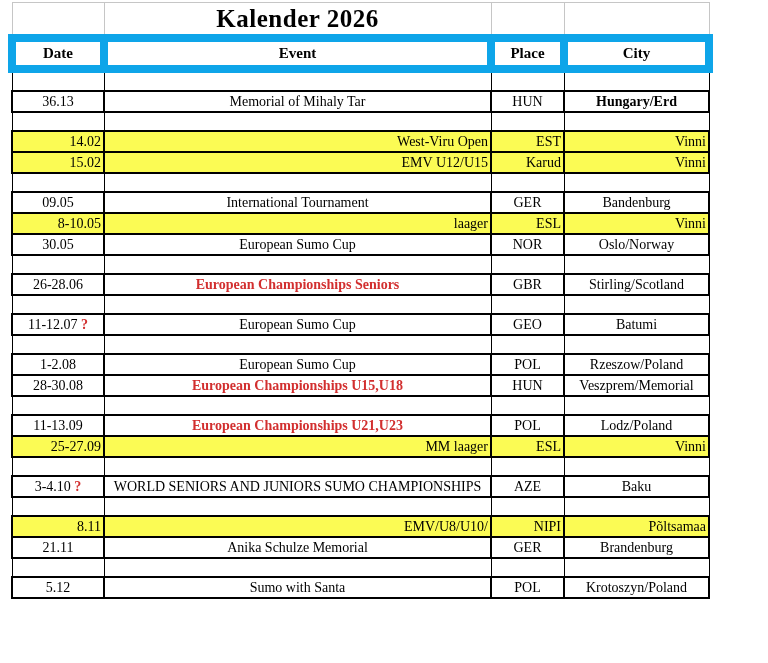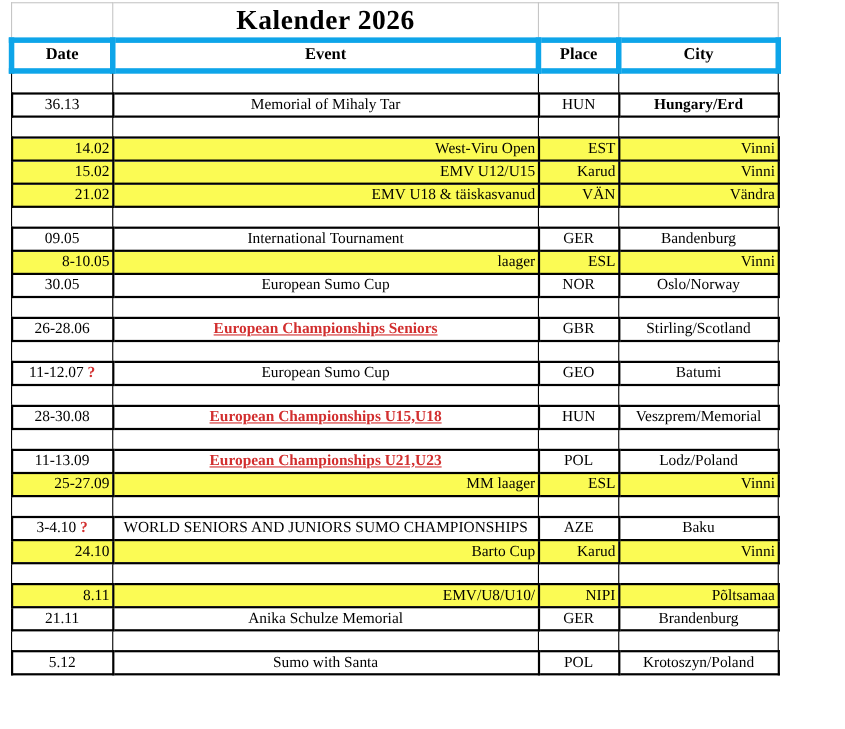--- a/index.html
+++ b/index.html
@@ -36,39 +36,38 @@
     border: 1px solid #c6c6c6;
     height: 31px;
   }
   .title-cell {
     font-size: 25px;
     font-weight: bold;
     letter-spacing: 0.5px;
   }
   
   tr.header-row th {
-    border: 5px solid #0ea5e9;
+    border: 8px solid #0ea5e9;
     height: 23px;
     font-size: 15px;
     font-weight: bold;
   }
   
   tbody td {
     border: 1px solid #000;
   }
   tr.sep td { height: 17px; }
   tr.ev td {
     border-width: 2px;
     height: 19px;
   }
   tr.hl td { background: var(--hl, #fbfb54); text-align: right; }
   td.red {
     color: var(--red, #d22f2f);
     font-weight: bold;
-    text-decoration: underline;
   }
   td.bold { font-weight: bold; }
   .q {
     color: var(--red, #d22f2f);
     font-weight: bold;
   }
 </style>
 </head>
 <body>
 
@@ -118,26 +117,20 @@
           <td>West-Viru Open</td>
           <td>EST</td>
           <td>Vinni</td>
         </tr>
         <tr class="ev hl">
           <td>15.02</td>
           <td>EMV U12/U15</td>
           <td>Karud</td>
           <td>Vinni</td>
         </tr>
-        <tr class="ev hl">
-          <td>21.02</td>
-          <td>EMV U18 &amp; täiskasvanud</td>
-          <td>VÄN</td>
-          <td>Vändra</td>
-        </tr>
         <tr class="sep">
           <td></td>
           <td></td>
           <td></td>
           <td></td>
         </tr>
         <tr class="ev">
           <td>09.05</td>
           <td>International Tournament</td>
           <td>GER</td>
@@ -179,20 +172,26 @@
           <td>GEO</td>
           <td>Batumi</td>
         </tr>
         <tr class="sep">
           <td></td>
           <td></td>
           <td></td>
           <td></td>
         </tr>
         <tr class="ev">
+          <td>1-2.08</td>
+          <td>European Sumo Cup</td>
+          <td>POL</td>
+          <td>Rzeszow/Poland</td>
+        </tr>
+        <tr class="ev">
           <td>28-30.08</td>
           <td class="red">European Championships U15,U18</td>
           <td>HUN</td>
           <td>Veszprem/Memorial</td>
         </tr>
         <tr class="sep">
           <td></td>
           <td></td>
           <td></td>
           <td></td>
@@ -213,26 +212,20 @@
           <td></td>
           <td></td>
           <td></td>
           <td></td>
         </tr>
         <tr class="ev">
           <td>3-4.10<span class="q">&nbsp;?</span></td>
           <td>WORLD SENIORS AND JUNIORS SUMO CHAMPIONSHIPS</td>
           <td>AZE</td>
           <td>Baku</td>
-        </tr>
-        <tr class="ev hl">
-          <td>24.10</td>
-          <td>Barto Cup</td>
-          <td>Karud</td>
-          <td>Vinni</td>
         </tr>
         <tr class="sep">
           <td></td>
           <td></td>
           <td></td>
           <td></td>
         </tr>
         <tr class="ev hl">
           <td>8.11</td>
           <td>EMV/U8/U10/</td>

